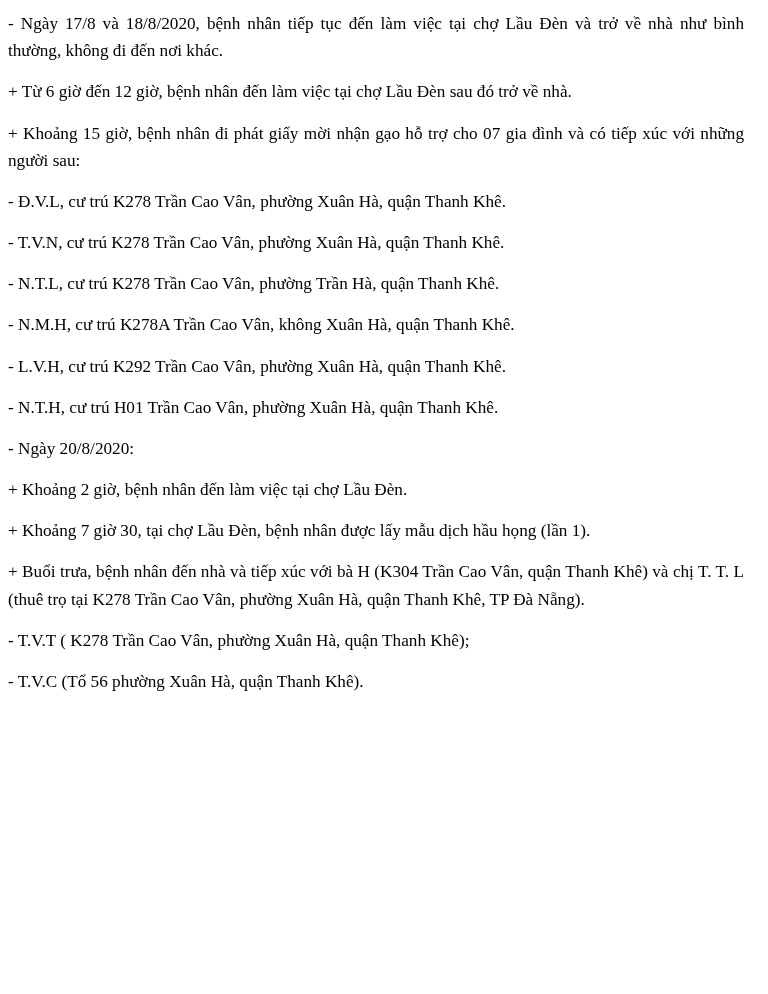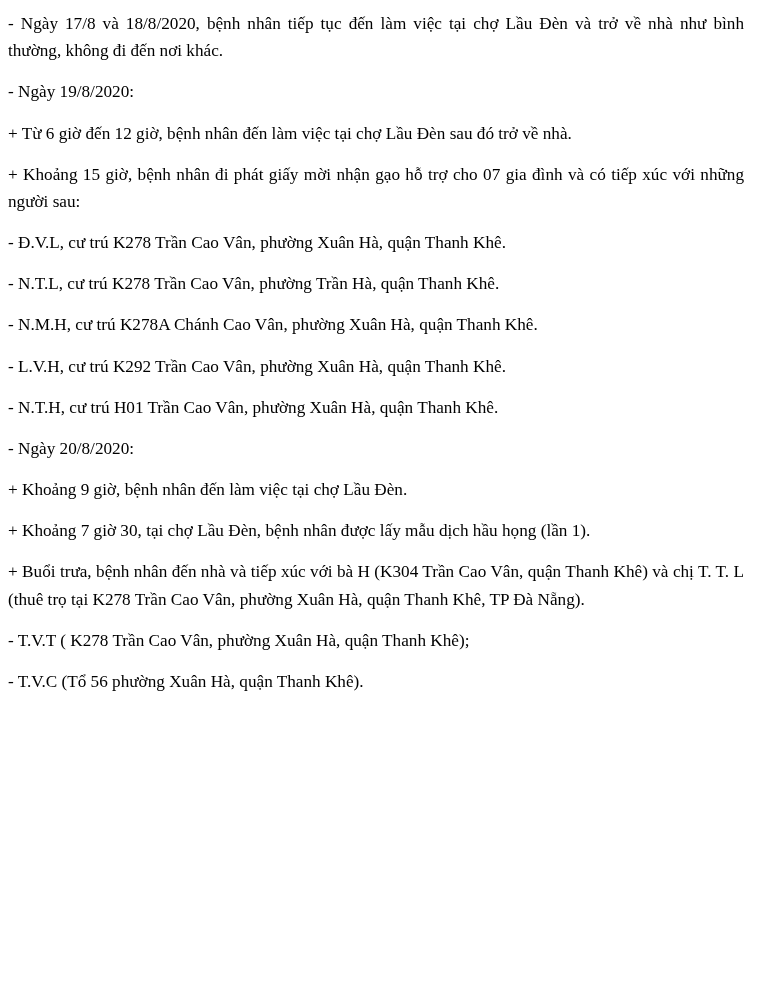--- a/index.html
+++ b/index.html
@@ -29,27 +29,27 @@
   }
   .para:last-child {
     margin-bottom: 0;
   }
 </style>
 </head>
 <body>
 
 <div class="page">
   <p class="para">- Ngày 17/8 và 18/8/2020, bệnh nhân tiếp tục đến làm việc tại chợ Lầu Đèn và trở về nhà như bình thường, không đi đến nơi khác.</p>
-  <p class="para">- Ngày 19/8/2020:</p>
   <p class="para">+ Từ 6 giờ đến 12 giờ, bệnh nhân đến làm việc tại chợ Lầu Đèn sau đó trở về nhà.</p>
   <p class="para">+ Khoảng 15 giờ, bệnh nhân đi phát giấy mời nhận gạo hỗ trợ cho 07 gia đình và có tiếp xúc với những người sau:</p>
   <p class="para">- Đ.V.L, cư trú K278 Trần Cao Vân, phường Xuân Hà, quận Thanh Khê.</p>
+  <p class="para">- T.V.N, cư trú K278 Trần Cao Vân, phường Xuân Hà, quận Thanh Khê.</p>
   <p class="para">- N.T.L, cư trú K278 Trần Cao Vân, phường Trần Hà, quận Thanh Khê.</p>
-  <p class="para">- N.M.H, cư trú K278A Chánh Cao Vân, phường Xuân Hà, quận Thanh Khê.</p>
+  <p class="para">- N.M.H, cư trú K278A Trần Cao Vân, không Xuân Hà, quận Thanh Khê.</p>
   <p class="para">- L.V.H, cư trú K292 Trần Cao Vân, phường Xuân Hà, quận Thanh Khê.</p>
   <p class="para">- N.T.H, cư trú H01 Trần Cao Vân, phường Xuân Hà, quận Thanh Khê.</p>
   <p class="para">- Ngày 20/8/2020:</p>
-  <p class="para">+ Khoảng 9 giờ, bệnh nhân đến làm việc tại chợ Lầu Đèn.</p>
+  <p class="para">+ Khoảng 2 giờ, bệnh nhân đến làm việc tại chợ Lầu Đèn.</p>
   <p class="para">+ Khoảng 7 giờ 30, tại chợ Lầu Đèn, bệnh nhân được lấy mẫu dịch hầu họng (lần 1).</p>
   <p class="para">+ Buổi trưa, bệnh nhân đến nhà và tiếp xúc với bà H (K304 Trần Cao Vân, quận Thanh Khê) và chị T. T. L (thuê trọ tại K278 Trần Cao Vân, phường Xuân Hà, quận Thanh Khê, TP Đà Nẵng).</p>
   <p class="para">- T.V.T ( K278 Trần Cao Vân, phường Xuân Hà, quận Thanh Khê);</p>
   <p class="para">- T.V.C (Tổ 56 phường Xuân Hà, quận Thanh Khê).</p>
 </div>
 
 </body></html>

